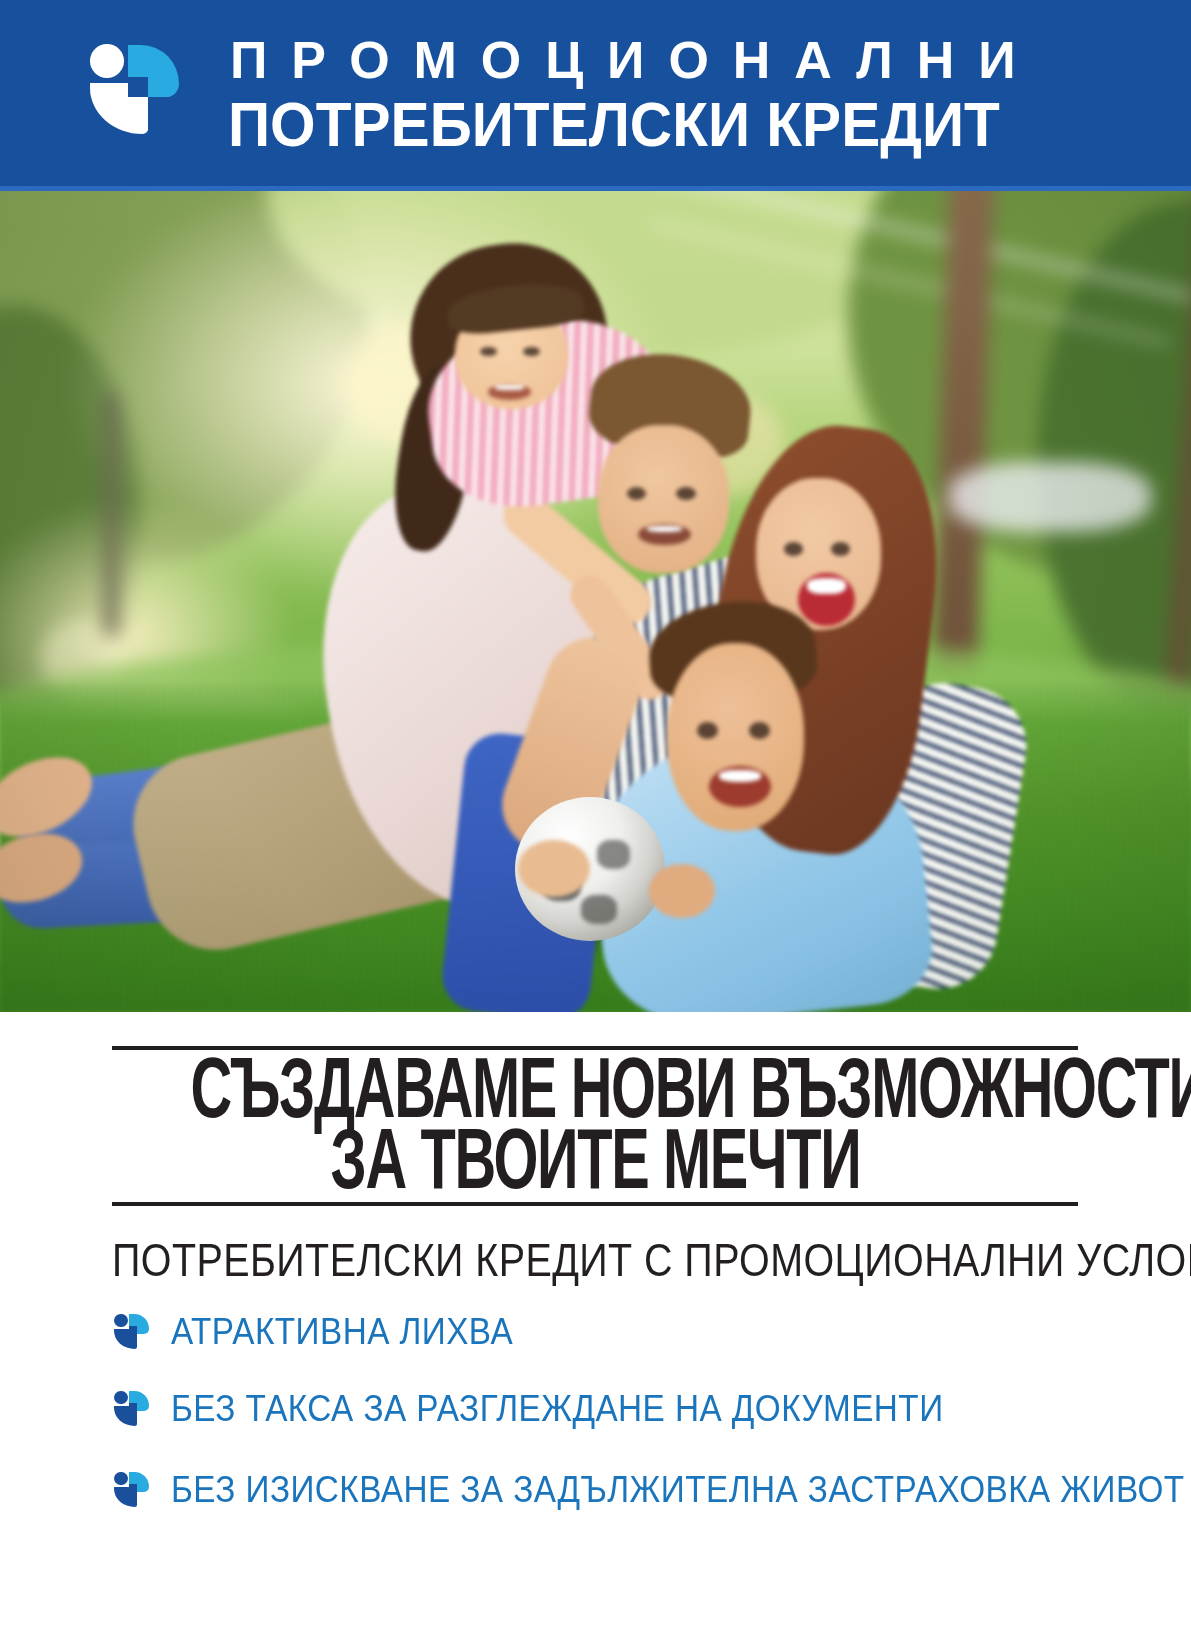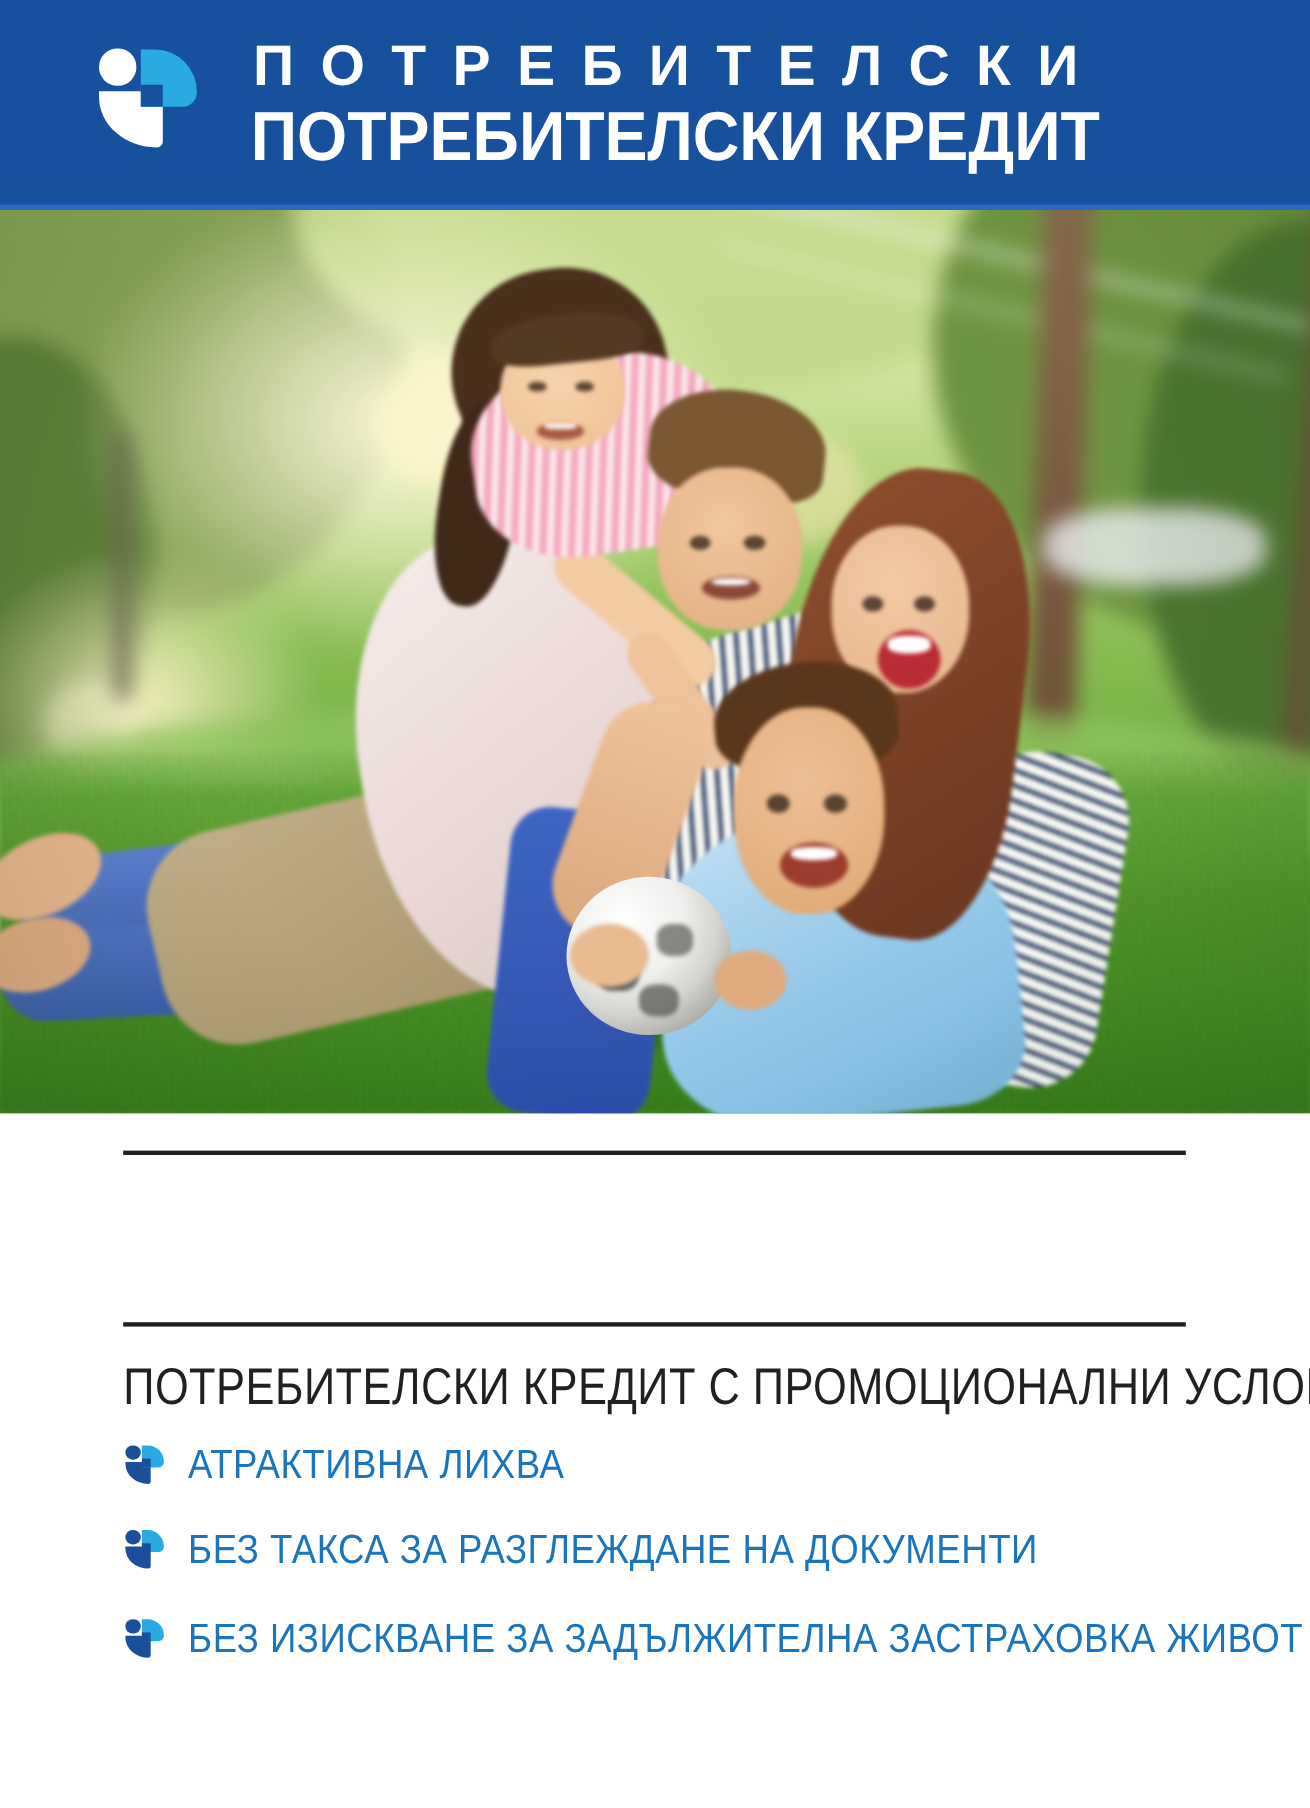--- a/index.html
+++ b/index.html
@@ -79,21 +79,21 @@
 
 <div class="page">
 
   <header class="top">
     <div class="iab-logo logo-header">
       <i class="lg-body"></i>
       <i class="lg-quarter"></i>
       <i class="lg-notch"></i>
       <i class="lg-head"></i>
     </div>
-    <div class="title-line1">ПОТРЕБИТЕЛСКИ</div>
+    <div class="title-line1">ПРОМОЦИОНАЛНИ</div>
     <div class="title-line2">ПОТРЕБИТЕЛСКИ КРЕДИТ</div>
   </header>
 
   <div class="photo" role="img">
     <div class="ph-bg">
       <i class="ph" style="left:0;top:0;width:100%;height:100%;background:linear-gradient(180deg,#e9f0c2 0%,#dcebae 12%,#cbe098 22%,#abd072 34%,#8dbf57 46%,#77b246 58%,#60a53a 70%,#509a31 82%,#459128 100%);"></i>
       <i class="ph" style="left:-8%;top:-12%;width:40%;height:58%;background:#7d9a4e;border-radius:50%;opacity:.9;"></i>
       <i class="ph" style="left:-6%;top:16%;width:20%;height:48%;background:#5d7f39;border-radius:50%;"></i>
       <i class="ph" style="left:24%;top:-16%;width:56%;height:38%;background:#c2d98b;border-radius:50%;opacity:.95;"></i>
       <i class="ph" style="left:70%;top:-14%;width:46%;height:62%;background:#6f9441;border-radius:50%;"></i>
@@ -157,20 +157,24 @@
     <i class="ph soft mouth" style="left:67%;top:46.5%;width:4.8%;height:6.5%;background:#b92b35;border-radius:50%;"></i>
 
     <i class="ph soft" style="left:54.5%;top:50%;width:14%;height:12%;background:#59371c;border-radius:60% 55% 35% 40%;transform:rotate(-4deg);"></i>
     <i class="ph soft face" style="left:56%;top:55%;width:11.5%;height:23%;background:radial-gradient(circle at 45% 35%,#eec098,#dfa873);border-radius:47%;"></i>
     <i class="ph soft mouth" style="left:59.5%;top:70%;width:5.2%;height:5%;background:#9c3b2e;border-radius:50%;"></i>
 
     <i class="ph" style="left:0;top:0;width:100%;height:100%;background:radial-gradient(circle at 50% 45%,rgba(0,0,0,0) 60%,rgba(40,70,20,.16) 100%);"></i>
   </div>
 
   <hr class="rule" style="top:1046px;">
+  <h1 class="headline">
+    <span class="hl">СЪЗДАВАМЕ НОВИ ВЪЗМОЖНОСТИ</span>
+    <span class="hl">ЗА ТВОИТЕ МЕЧТИ</span>
+  </h1>
   <hr class="rule" style="top:1202px;">
 
   <h2 class="subheading">
     <span class="cond">ПОТРЕБИТЕЛСКИ КРЕДИТ С ПРОМОЦИОНАЛНИ УСЛОВИЯ:</span>
   </h2>
 
   <ul class="benefits">
     <li class="benefit b1">
       <span class="iab-logo logo-bullet">
         <i class="lg-body"></i>

